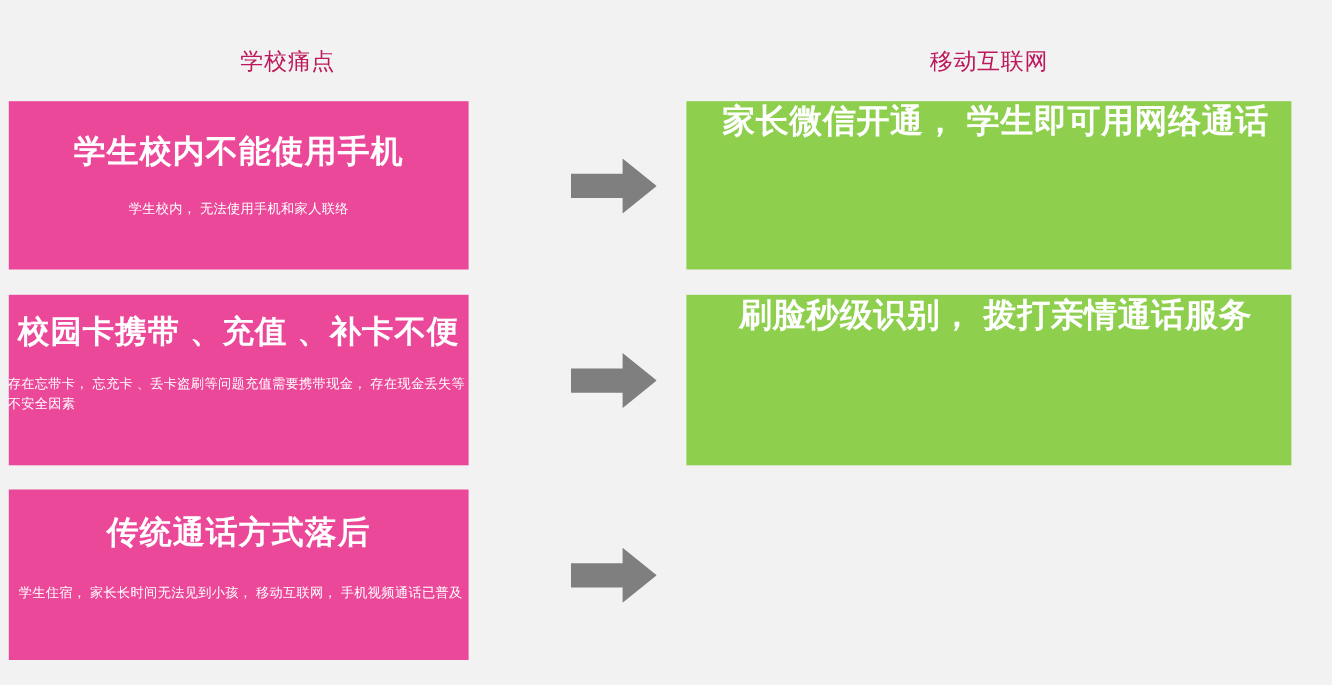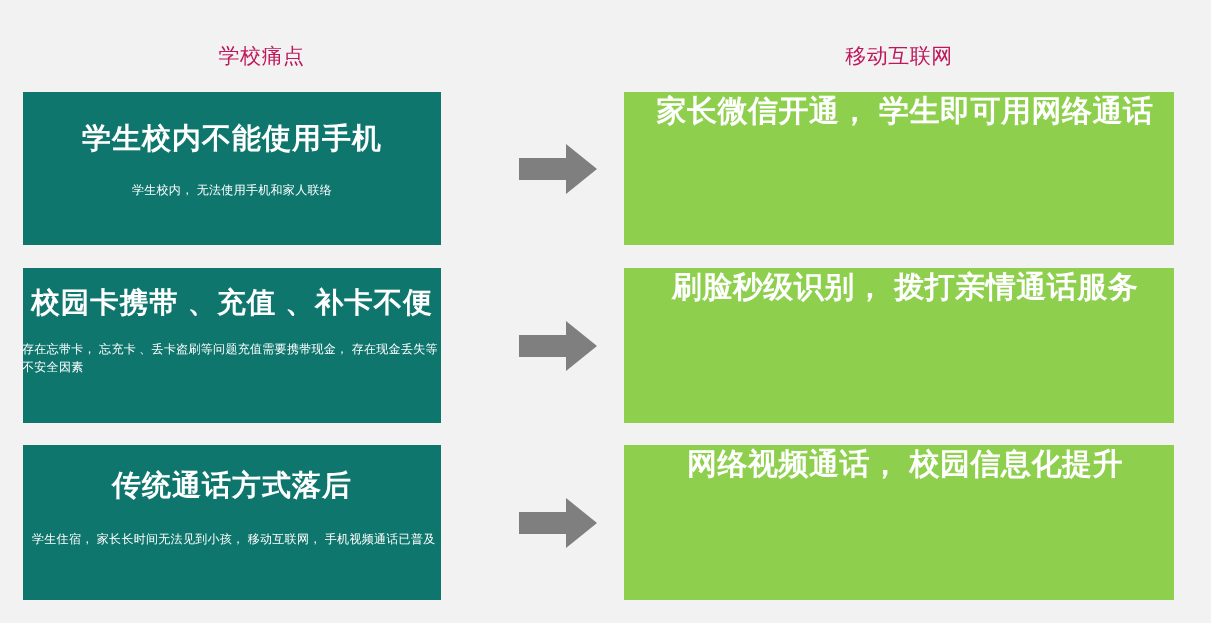--- a/index.html
+++ b/index.html
@@ -41,24 +41,24 @@
     left: 0;
     width: 1211px;
   }
   .row.r1 { top: 92px;  height: 153px; }
   .row.r2 { top: 268px; height: 155px; }
   .row.r3 { top: 445px; height: 155px; }
 
   
   .pain-card {
     position: absolute;
-    left: 23px;
+    left: 8px;
     width: 418px;
     height: 100%;
-    background: #0f766e;
+    background: #ec4899;
     box-sizing: border-box;
     display: flex;
     flex-direction: column;
     align-items: center;
   }
   .pain-title {
     color: #ffffff;
     font-weight: bold;
     font-size: 29px;
     letter-spacing: 1px;
@@ -166,18 +166,15 @@
       <div class="pain-title">传统通话方式落后</div>
       <div class="pain-desc">学生住宿， 家长长时间无法见到小孩， 移动互联网， 手机视频通话已普及</div>
     </div>
 
     <div class="arrow">
       <svg viewBox="0 0 78 50" xmlns="http://www.w3.org/2000/svg">
         <polygon points="0,14 47,14 47,0 78,25 47,50 47,36 0,36" fill="#7f7f7f"></polygon>
       </svg>
     </div>
 
-    <div class="sol-card">
-      <div class="sol-text">网络视频通话， 校园信息化提升</div>
-    </div>
   </div>
 
 </div>
 
 </body></html>

